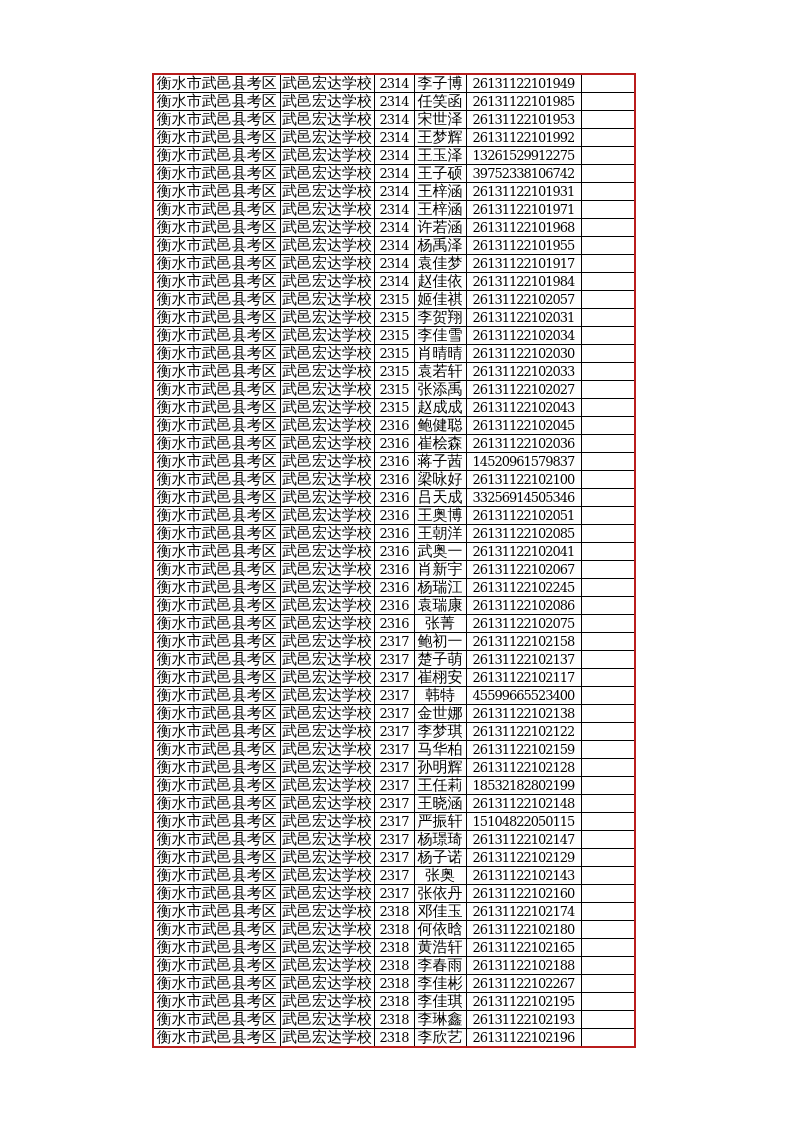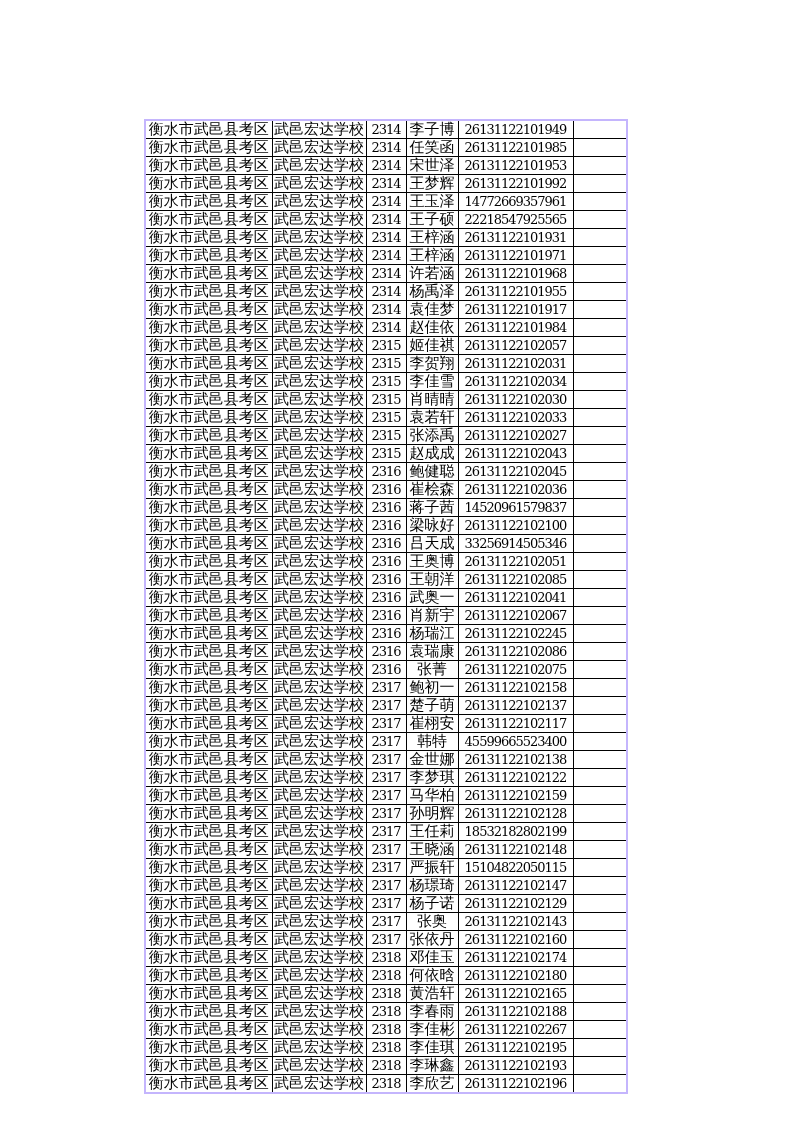--- a/index.html
+++ b/index.html
@@ -10,27 +10,26 @@
   body {
     width: 794px;
     height: 1122px;
     position: relative;
     overflow: hidden;
     font-family: "DejaVu Serif", "Liberation Serif", serif;
     color: #000000;
   }
   table.roster {
     position: absolute;
-    left: 144px;
+    left: 152px;
     top: 73px;
     width: 482px;
     border-collapse: collapse;
     table-layout: fixed;
-    border: 2px solid #c4b5fd;
-    margin-top: 46px;
+    border: 2px solid #b91c1c;
   }
   table.roster td {
     border: 1px solid #000000;
     height: 17px;
     padding: 0;
     text-align: center;
     vertical-align: middle;
     white-space: nowrap;
     overflow: hidden;
   }
@@ -88,29 +87,29 @@
           <td class="num">2314</td>
           <td class="cjk">王梦辉</td>
           <td class="num">26131122101992</td>
           <td class="cjk"></td>
         </tr>
         <tr>
           <td class="cjk">衡水市武邑县考区</td>
           <td class="cjk">武邑宏达学校</td>
           <td class="num">2314</td>
           <td class="cjk">王玉泽</td>
-          <td class="num">14772669357961</td>
+          <td class="num">13261529912275</td>
           <td class="cjk"></td>
         </tr>
         <tr>
           <td class="cjk">衡水市武邑县考区</td>
           <td class="cjk">武邑宏达学校</td>
           <td class="num">2314</td>
           <td class="cjk">王子硕</td>
-          <td class="num">22218547925565</td>
+          <td class="num">39752338106742</td>
           <td class="cjk"></td>
         </tr>
         <tr>
           <td class="cjk">衡水市武邑县考区</td>
           <td class="cjk">武邑宏达学校</td>
           <td class="num">2314</td>
           <td class="cjk">王梓涵</td>
           <td class="num">26131122101931</td>
           <td class="cjk"></td>
         </tr>

